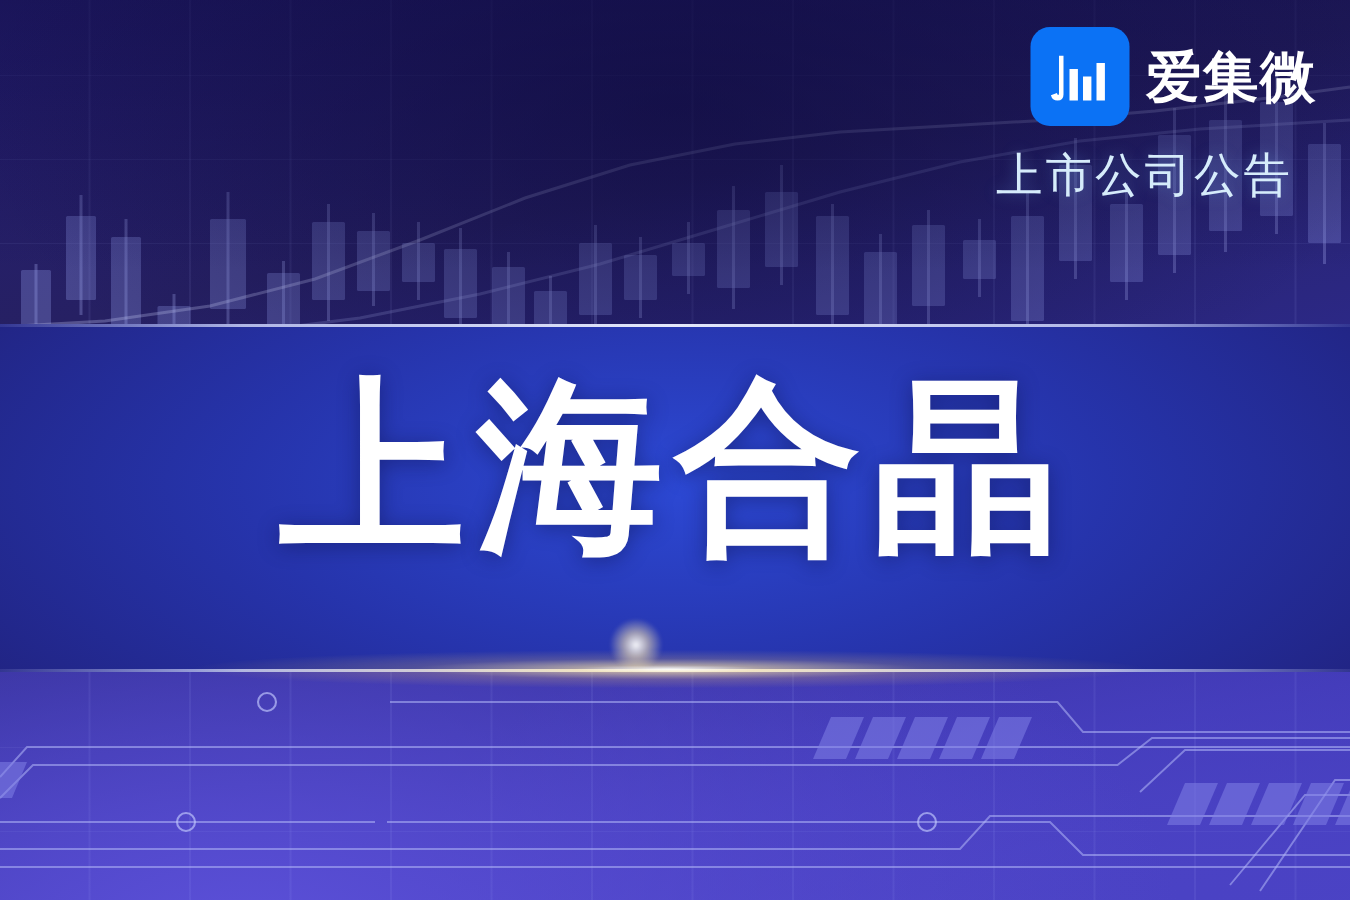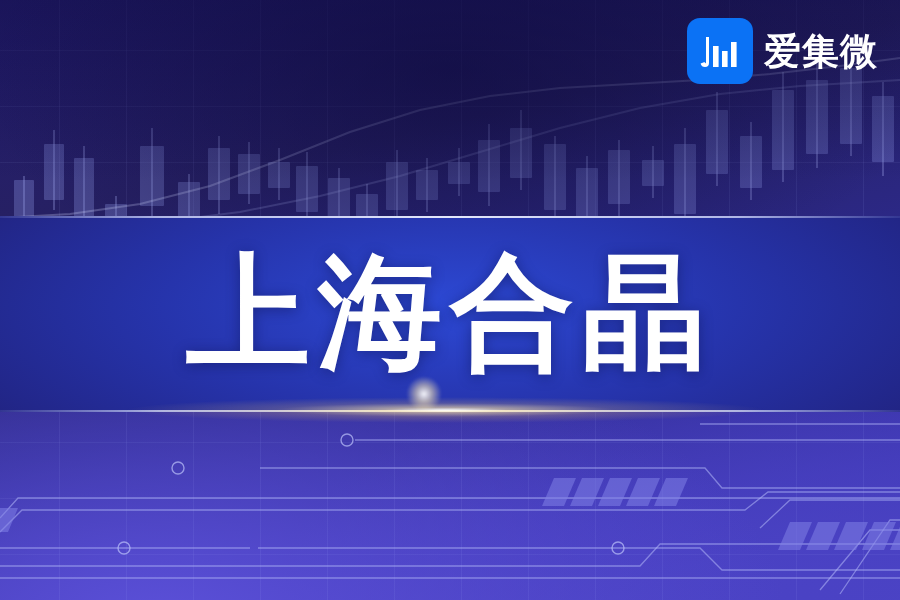--- a/index.html
+++ b/index.html
@@ -84,21 +84,21 @@
     position: absolute;
     left: 0; bottom: 0;
     width: 900px; height: 220px;
   }
 
   
   .banner {
     position: absolute;
     left: 0; right: 0;
     top: 216px;
-    height: 196px;
+    height: 232px;
     background:
       radial-gradient(85% 150% at 50% 46%, rgba(45,74,215,0.95) 0%, rgba(38,52,172,0.92) 38%, rgba(33,36,130,0.90) 70%, rgba(29,28,110,0.88) 100%),
       linear-gradient(180deg, #23217e 0%, #2433a6 45%, #222392 100%);
   }
   .banner-edge-top,
   .banner-edge-bottom {
     position: absolute;
     left: 0; right: 0;
     height: 2px;
     background: linear-gradient(90deg,
@@ -380,20 +380,21 @@
           <path d="M2 0 H9 V26 Q9 30 5 30 Q1.5 30 0.6 26.5 L4.6 25 Q5 26.5 5.6 26.3 Q6 26 6 24.8 V0 Z" fill="#ffffff"></path>
           <rect x="13" y="9" width="5.6" height="21" fill="#ffffff"></rect>
           <rect x="22" y="14" width="5.6" height="16" fill="#ffffff"></rect>
           <rect x="31" y="5" width="5.6" height="25" fill="#ffffff"></rect>
         </svg>
       </div>
       <div class="brand-wordmark">
         <div class="brand-cn">爱集微</div>
       </div>
     </div>
+    <div class="brand-sub">上市公司公告</div>
   </div>
 
   <div class="banner">
     <div class="banner-edge-top"></div>
     <div class="banner-title">上海合晶</div>
     <div class="banner-edge-bottom"></div>
     <div class="flare"></div>
     <div class="flare-core"></div>
   </div>
 

